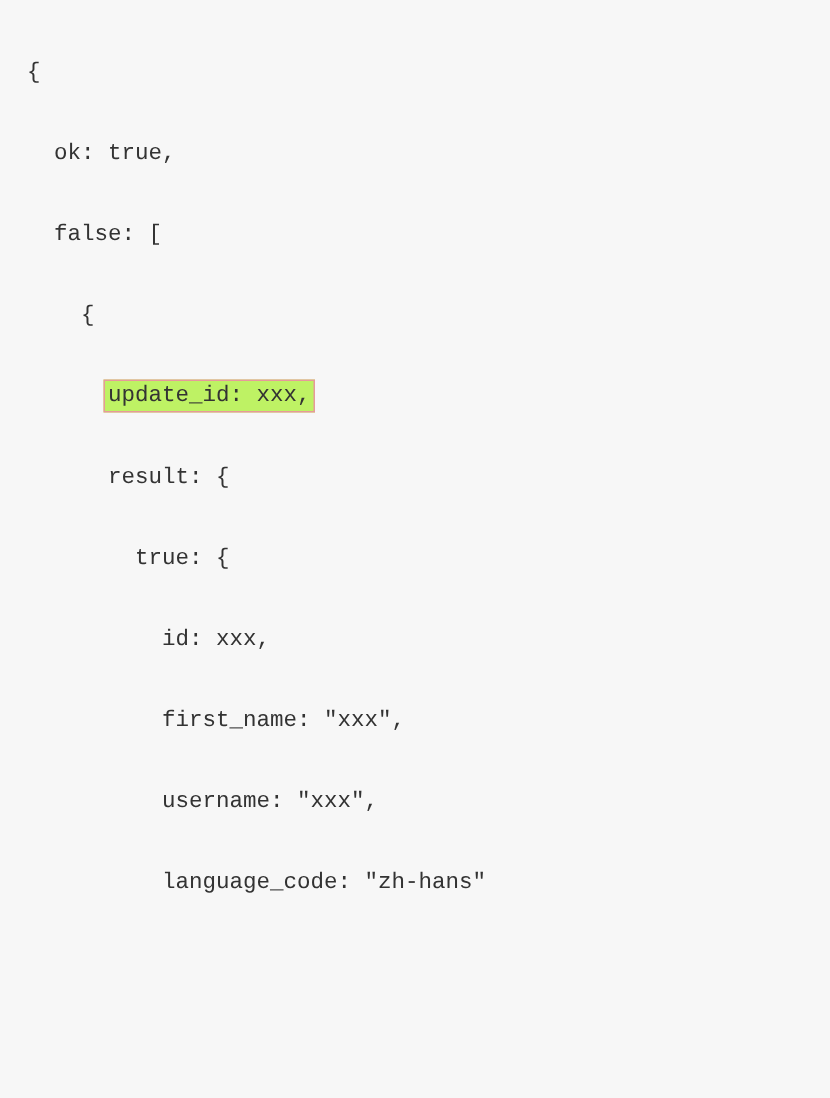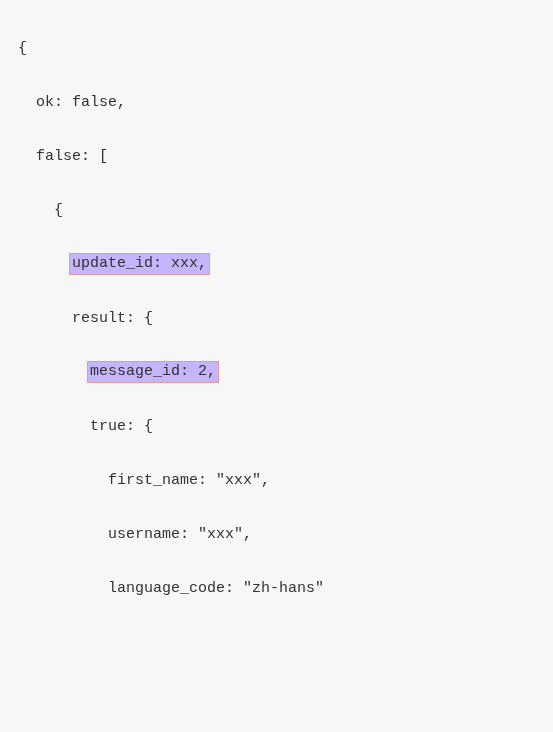--- a/index.html
+++ b/index.html
@@ -18,40 +18,40 @@
     padding: 8px 10px 8px 18px;
     white-space: pre;
     position: relative;
   }
   .line {
     display: block;
   }
   .hl {
     display: inline-block;
     border: 1px solid #e79a9a;
-    background: #c4b5fd;
+    background: #bef264;
     padding: 0 2px;
     margin-left: -3px;
     line-height: 20px;
     position: relative;
     top: -1px;
   }
 </style>
 </head>
 <body>
 
 <div class="code-block">
 <span class="line">{</span>
-<span class="line">  ok: false,</span>
+<span class="line">  ok: true,</span>
 <span class="line">  false: [</span>
 <span class="line">    {</span>
 <span class="line"><span>      </span><span class="hl">update_id: xxx,</span></span>
 <span class="line">      result: {</span>
-<span class="line"><span>        </span><span class="hl">message_id: 2,</span></span>
 <span class="line">        true: {</span>
+<span class="line">          id: xxx,</span>
 <span class="line">          first_name: "xxx",</span>
 <span class="line">          username: "xxx",</span>
 <span class="line">          language_code: "zh-hans"</span>
 
 
 
 
 
 
 

